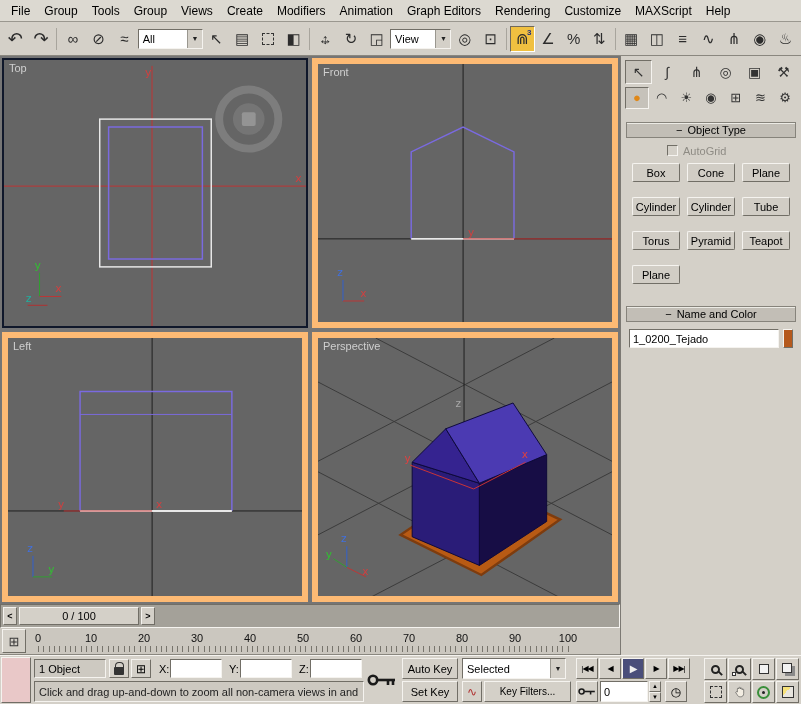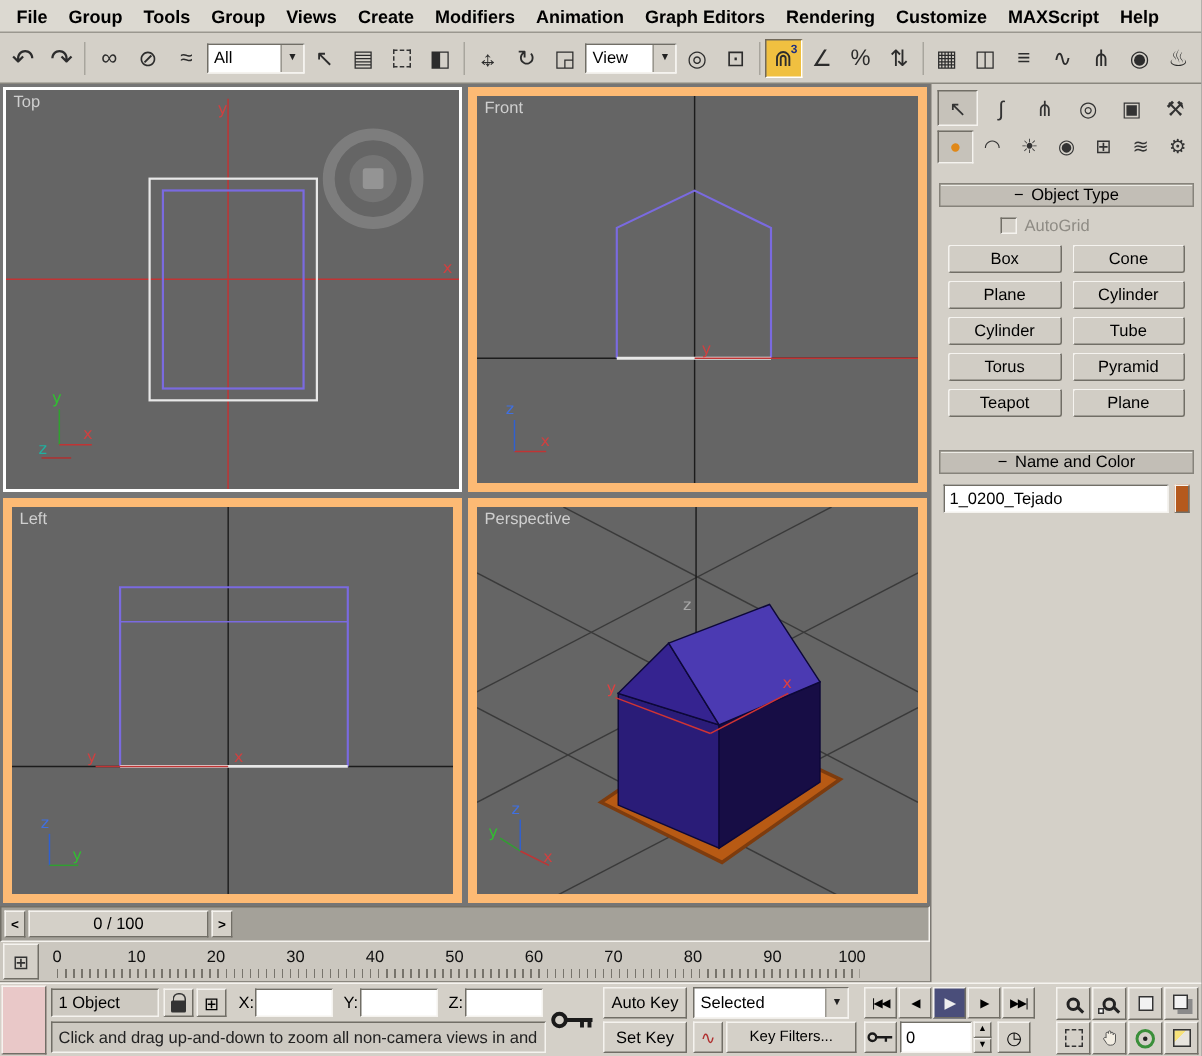--- a/index.html
+++ b/index.html
@@ -2,41 +2,41 @@
 <html><head>
 <meta charset="utf-8">
 <style>
   *{margin:0;padding:0;box-sizing:border-box;font-family:"Liberation Sans",sans-serif;}
   html,body{width:801px;height:704px;overflow:hidden;}
   body{background:#d4d0c8;font-size:12px;color:#000;}
   .app{width:801px;height:704px;display:flex;flex-direction:column;}
 
   
   .menubar{height:22px;background:#dcd9d1;display:flex;align-items:center;padding-left:4px;border-bottom:1px solid #9a978f;flex:0 0 22px;}
-  .menu-item{padding:3px 7px;cursor:default;white-space:nowrap;font-weight:bold;}
+  .menu-item{padding:3px 7px;cursor:default;white-space:nowrap;}
 
   
   .toolbar{height:34px;background:#d4d0c8;display:flex;align-items:center;padding:0 3px;border-bottom:1px solid #8a877f;flex:0 0 34px;gap:1px;}
   .tbtn{width:25px;height:26px;display:flex;align-items:center;justify-content:center;font-size:15px;color:#2c2c2c;position:relative;border:1px solid transparent;}
   .tbtn.big{font-size:18px;}
   .tbtn.active-snap{background:#f0c040;border:1px solid;border-color:#71695a #fff #fff #71695a;}
   .tsep{width:1px;height:22px;background:#a8a59d;margin:0 2px;}
   .sup{position:absolute;top:1px;right:2px;font-size:8px;font-weight:bold;color:#203080;}
   .mv{position:absolute;font-size:14px;}
   .combo{display:inline-flex;height:20px;background:#fff;border:1px solid;border-color:#716e66 #f5f3ef #f5f3ef #716e66;align-items:center;}
   .combo .val{flex:1;padding:0 4px;font-size:11px;white-space:nowrap;overflow:hidden;}
   .combo .arrow-btn{width:15px;height:100%;background:#d4d0c8;border-left:1px solid #9a978f;display:flex;align-items:center;justify-content:center;font-size:7px;color:#222;}
   .dash-sq{width:12px;height:12px;border:1px dashed #333;display:inline-block;}
 
   
   .main{flex:1;display:flex;min-height:0;}
   .left-col{width:620px;display:flex;flex-direction:column;}
   .viewports{height:548px;background:#757575;padding:2px;display:grid;grid-template-columns:306px 306px;grid-template-rows:270px 270px;gap:4px;}
   .vp{position:relative;background:#656565;border:6px solid #fdba74;overflow:hidden;}
-  .vp.active{border:2px solid #ffffff;}
+  .vp.active{border:2px solid #0f172a;}
   .vp-label{position:absolute;top:2px;left:5px;color:#cfcfcf;font-size:11px;z-index:2;}
   .vp svg{position:absolute;inset:0;width:100%;height:100%;}
   svg text{font-family:"DejaVu Sans",sans-serif;font-size:11px;}
 
   
   .timeslider{height:24px;background:#a4a199;border:1px solid;border-color:#716e66 #f5f3ef #f5f3ef #716e66;display:flex;align-items:center;padding:1px 2px;gap:2px;flex:0 0 24px;}
   .ts-arrow{width:14px;height:18px;background:#d4d0c8;border:1px solid;border-color:#f5f3ef #716e66 #716e66 #f5f3ef;display:flex;align-items:center;justify-content:center;font-size:9px;font-weight:bold;}
   .ts-handle{width:120px;height:18px;background:#d4d0c8;border:1px solid;border-color:#f5f3ef #716e66 #716e66 #f5f3ef;display:flex;align-items:center;justify-content:center;font-size:11px;}
   .ts-track{flex:1;height:18px;}
   .trackbar{height:27px;background:#cbc7bf;border-bottom:1px solid #8a877f;display:flex;align-items:stretch;padding:1px 2px;flex:0 0 27px;}
@@ -51,21 +51,21 @@
   .cp-tab{width:27px;height:24px;display:flex;align-items:center;justify-content:center;font-size:14px;color:#333;}
   .cp-tab.active{background:#c6c2ba;border:1px solid;border-color:#716e66 #f5f3ef #f5f3ef #716e66;}
   .cp-subtabs{display:flex;height:25px;align-items:center;padding:0 2px;gap:1px;}
   .cp-subtab{width:24px;height:22px;display:flex;align-items:center;justify-content:center;font-size:13px;color:#333;}
   .cp-subtab.active{background:#c6c2ba;border:1px solid;border-color:#716e66 #f5f3ef #f5f3ef #716e66;color:#e08818;}
   .cp-combo{margin:6px 3px 0 3px;}
   .rollout{margin:12px 3px 0 3px;height:16px;background:#c2beb6;border:1px solid #86837b;box-shadow:inset 0 1px 0 #ecebe5;display:flex;align-items:center;justify-content:center;gap:5px;font-size:11px;}
   .autogrid-row{display:flex;align-items:flex-start;gap:5px;padding:7px 0 2px 44px;}
   .checkbox{width:11px;height:11px;background:#d4d0c8;border:1px solid;border-color:#716e66 #f5f3ef #f5f3ef #716e66;display:inline-block;}
   .disabled-text{color:#8e8b84;font-size:11px;}
-  .obj-grid{display:grid;grid-template-columns:1fr 1fr;gap:5px 7px;padding:4px 9px 10px 9px;}
+  .obj-grid{display:grid;grid-template-columns:1fr 1fr 1fr;gap:15px 7px;padding:4px 9px 10px 9px;}
   .obj-btn{height:19px;background:#d1cdc5;border:1px solid;border-color:#f5f3ef #716e66 #716e66 #f5f3ef;border-radius:2px;display:flex;align-items:center;justify-content:center;font-size:11px;}
   .name-row{display:flex;gap:4px;padding:7px 6px;}
   .name-input{flex:1;height:19px;background:#fff;border:1px solid;border-color:#716e66 #f5f3ef #f5f3ef #716e66;font-size:11px;padding:0 3px;color:#000;}
   .swatch{width:24px;height:19px;background:#b5591d;border:1px solid;border-color:#f5f3ef #716e66 #716e66 #f5f3ef;}
 
   
   .statusbar{position:relative;height:49px;background:#d4d0c8;border-top:1px solid #f5f3ef;flex:0 0 49px;}
   .sb{position:absolute;}
   .raised{background:#d4d0c8;border:1px solid;border-color:#f5f3ef #716e66 #716e66 #f5f3ef;}
   .sunken{background:#cdc9c1;border:1px solid;border-color:#716e66 #f5f3ef #f5f3ef #716e66;}

